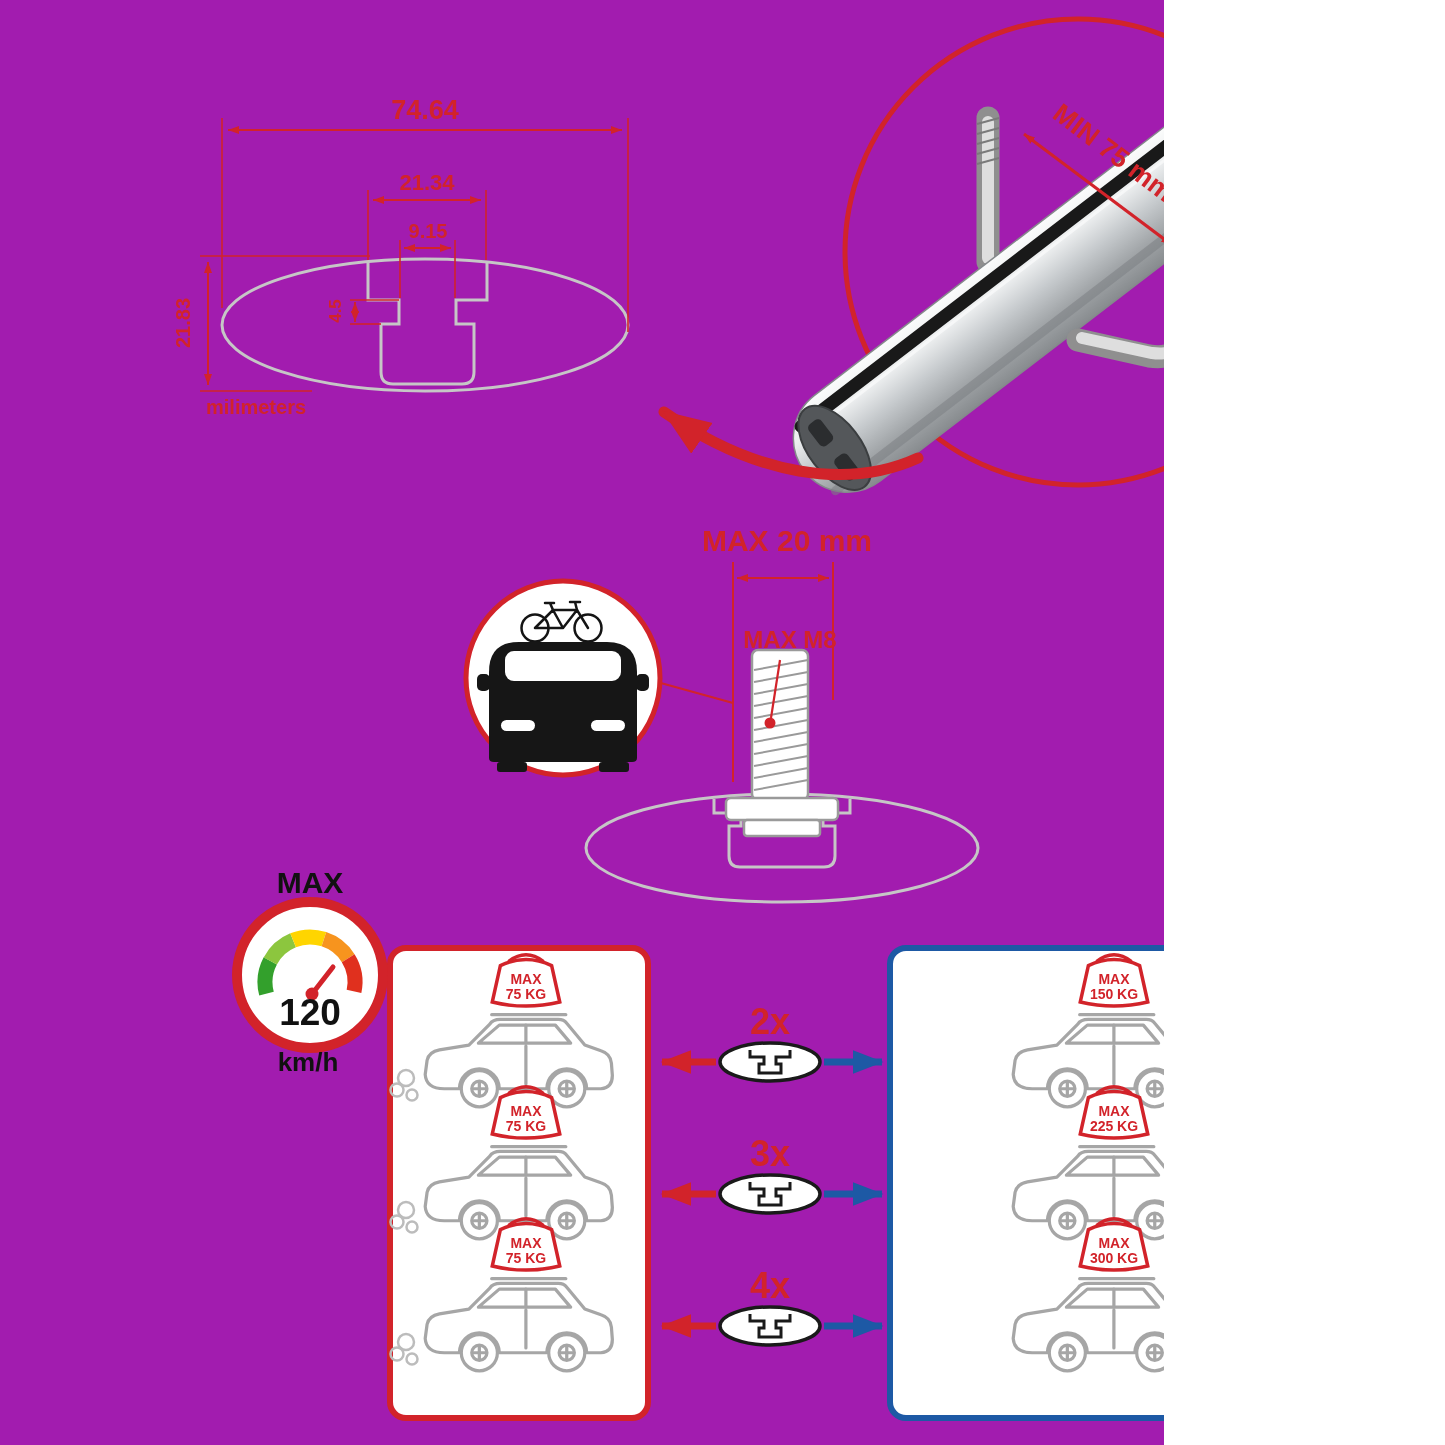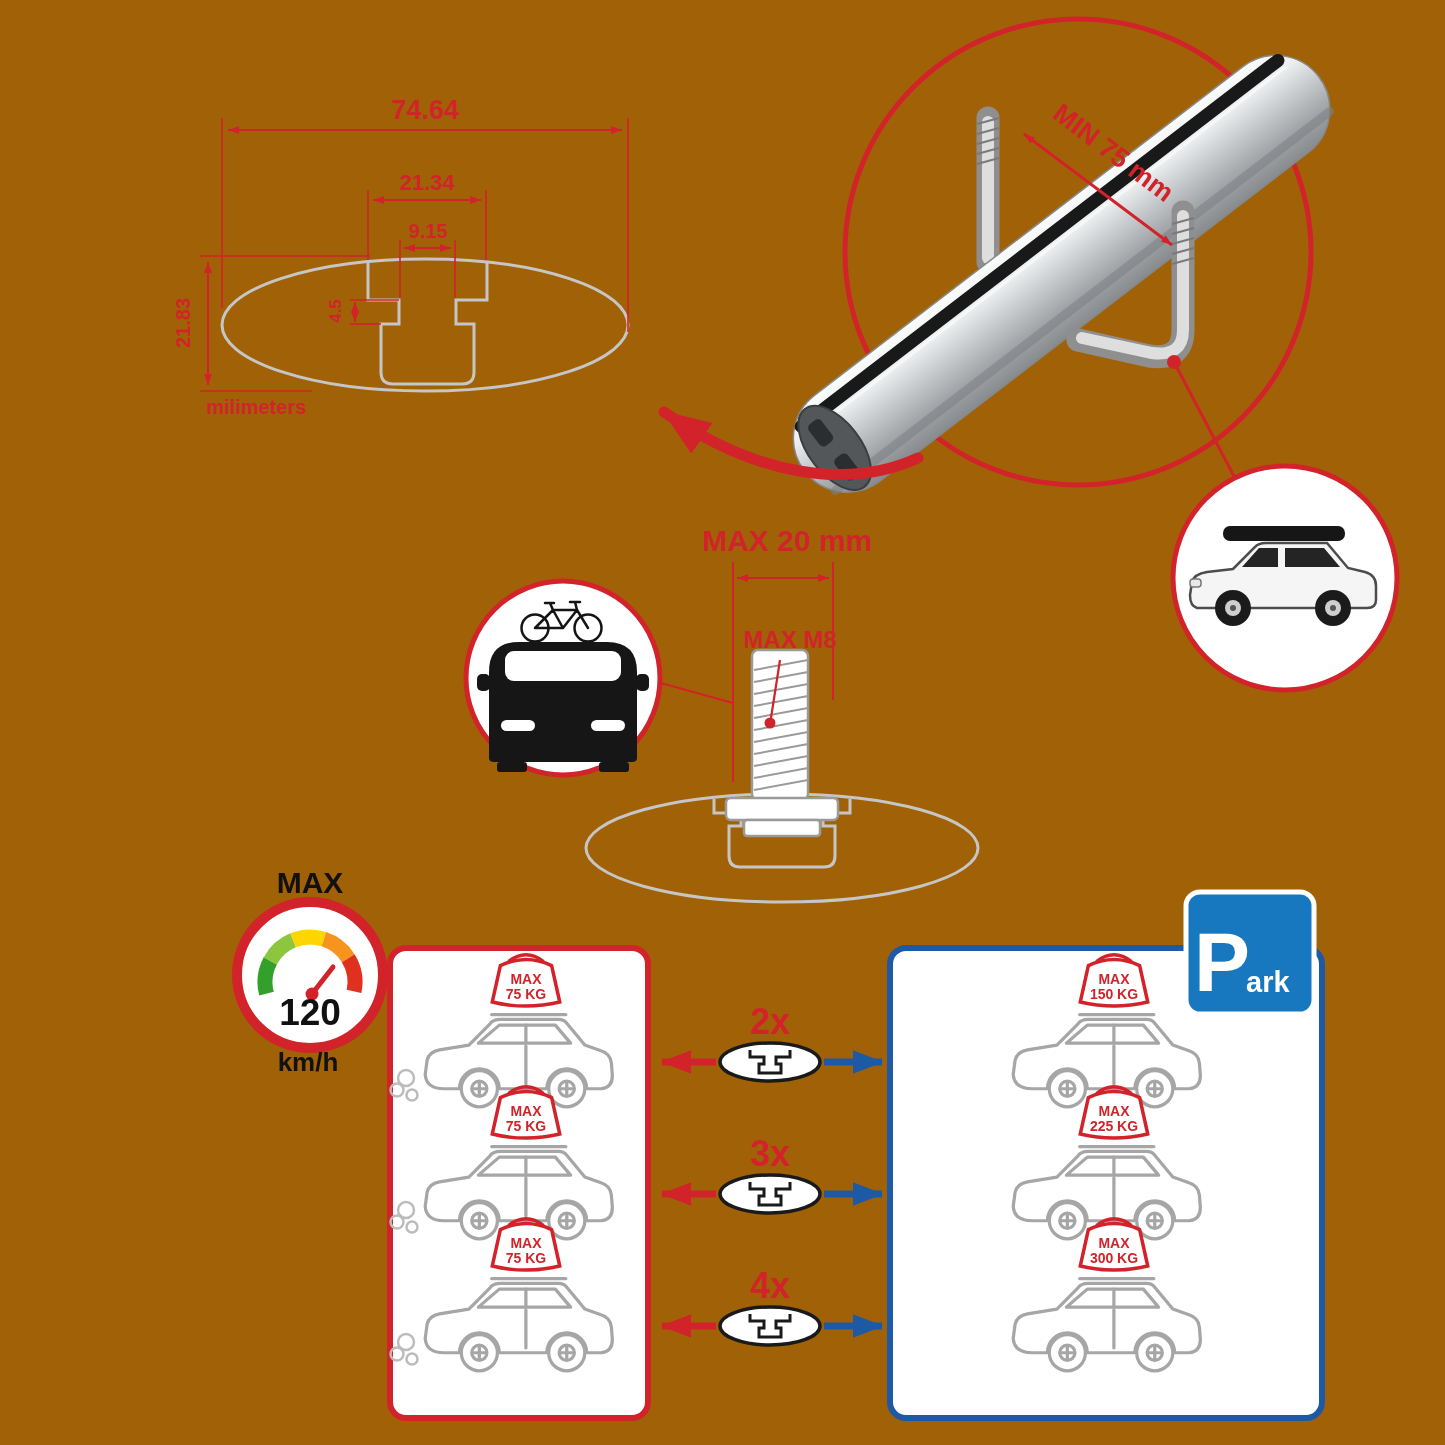--- a/index.html
+++ b/index.html
@@ -1,17 +1,17 @@
 <!DOCTYPE html>
 <html><head>
 <meta charset="utf-8">
 <title>Crossbar Infographic</title>
 <style>
   html,body{margin:0;padding:0;background:#fff;}
-  .canvas{position:relative;width:1445px;height:1445px;background:#a16207;overflow:hidden;}
+  .canvas{position:relative;width:1164px;height:1445px;background:#a21caf;overflow:hidden;}
   svg{display:block;}
   text{font-family:"Liberation Sans",sans-serif;}
   .gray{fill:none;stroke:#c6c6c6;stroke-width:3;}
   .redring{fill:none;stroke:#d2232a;stroke-width:5;}
   .redring2{fill:#fff;stroke:#d2232a;stroke-width:5;}
   .dim{stroke:#d2232a;stroke-width:2;fill:none;marker-start:url(#arrDim);marker-end:url(#arrDim);}
   .dim3{stroke:#d2232a;stroke-width:3;fill:none;marker-start:url(#arrDim);marker-end:url(#arrDim);}
   .ext{stroke:#d2232a;stroke-width:1.6;}
   .ext2{stroke:#d2232a;stroke-width:2;}
   .rod{stroke:#8f8f8f;stroke-width:23;stroke-linecap:round;fill:none;}

